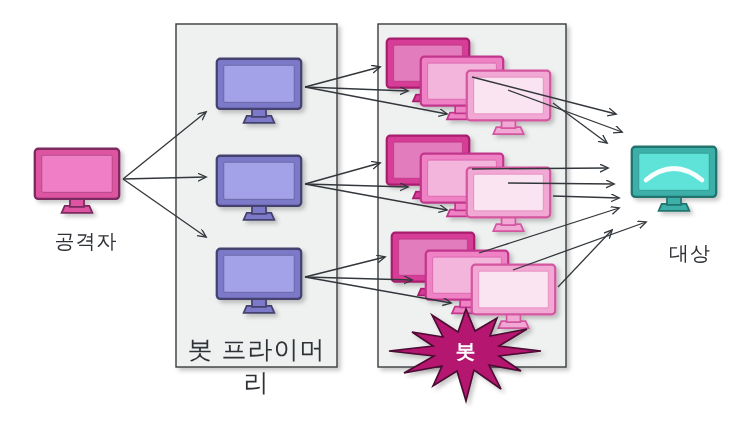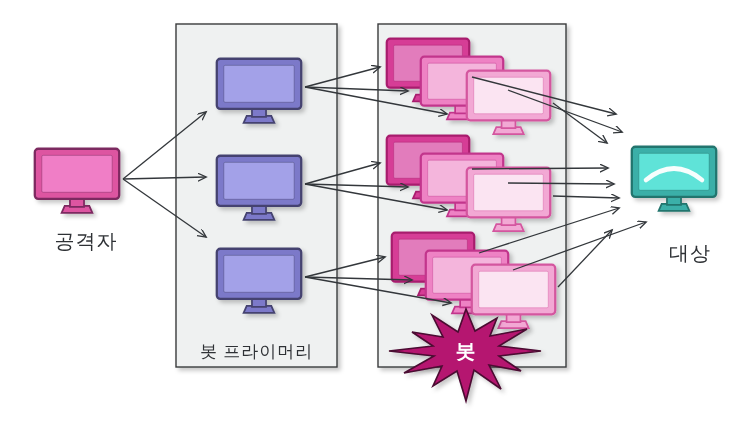--- a/index.html
+++ b/index.html
@@ -1,20 +1,20 @@
 <!DOCTYPE html>
 <html style="--attacker-frame: #DD55A1; --attacker-screen: #F07EC6; --attacker-edge: #7C2960; --primary-frame: #7B79C9; --primary-screen: #A3A1E8; --primary-edge: #45436F; --bot-back-frame: #D63C96; --bot-back-screen: #E27CBC; --bot-back-edge: #A81E6E; --bot-mid-frame: #EE82C4; --bot-mid-screen: #F4B5DC; --bot-mid-edge: #C2368C; --bot-front-frame: #F2A8D4; --bot-front-screen: #FBE4F2; --bot-front-edge: #D4579F; --target-frame: #3BAFA8; --target-screen: #5FE3D8; --target-edge: #23756E; --burst-fill: #B5146F; --burst-edge: #4A0930; --arrow: #33373B; --box-fill: #EFF1F1; --box-border: #3A3C3E;"><head>
 <meta charset="utf-8">
 <style>
   html,body{margin:0;padding:0;background:#ffffff;}
   .stage{
     position:relative;
     width:754px;height:422px;
     background:#ffffff;
-    font-family:Liberation Serif, serif;
+    font-family:Liberation Sans, sans-serif;
     overflow:hidden;
   }
   .stage svg{position:absolute;left:0;top:0;}
   .lbl{
     position:absolute;
     color:#2e3135;
     font-size:20px;
     text-align:center;
     letter-spacing:1px;
     user-select:none;
@@ -110,16 +110,16 @@
       <line class="arrow" marker-end="url(#ah)" x1="508" y1="183" x2="614" y2="184"></line>
       <line class="arrow" marker-end="url(#ah)" x1="553" y1="196" x2="619" y2="198"></line>
 
       <line class="arrow" marker-end="url(#ah)" x1="479" y1="253" x2="619" y2="208"></line>
       <line class="arrow" marker-end="url(#ah)" x1="513" y1="270" x2="646" y2="222"></line>
       <line class="arrow" marker-end="url(#ah)" x1="558" y1="287" x2="612" y2="230"></line>
     </g>
   </svg>
 
   <div class="lbl" style="left:26px;top:228px;width:120px;">공격자</div>
-  <div class="lbl" style="left:176px;top:340px;width:161px;font-size:17px;">봇 프라이머리</div>
+  <div class="lbl" style="left:176px;top:333px;width:161px;font-size:25px;">봇 프라이머리</div>
   <div class="lbl burst-lbl" style="left:416px;top:338px;width:100px;">봇</div>
   <div class="lbl" style="left:642px;top:240px;width:96px;">대상</div>
 </div>
 
 </body></html>

